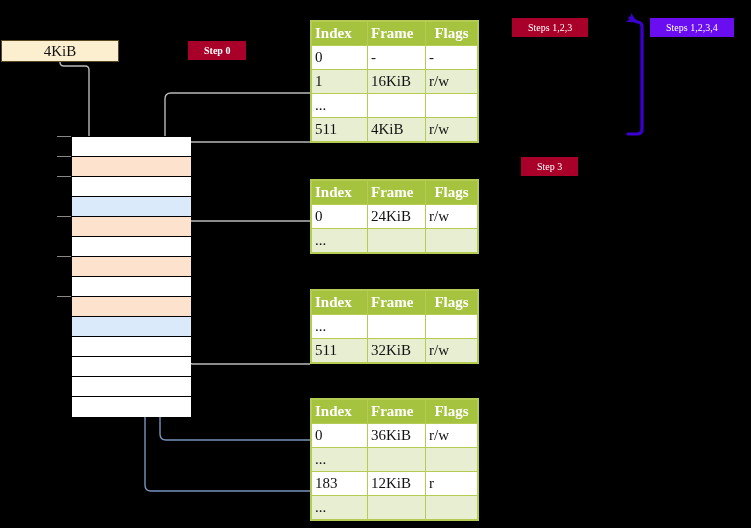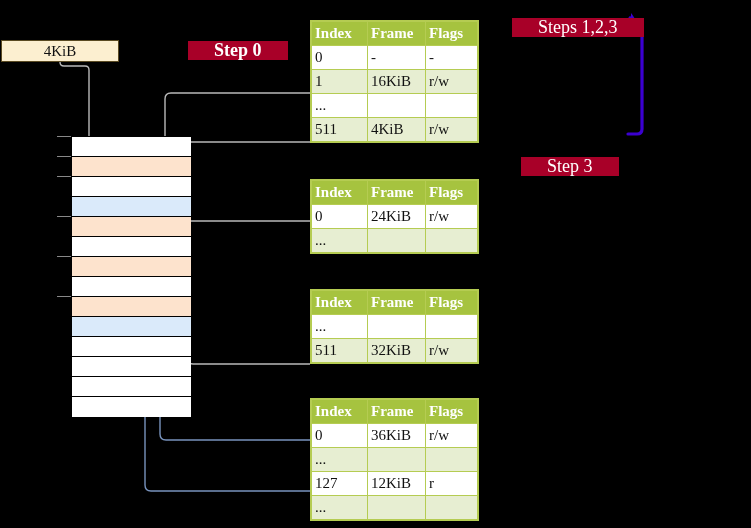--- a/index.html
+++ b/index.html
@@ -12,22 +12,22 @@
   svg.wires{position:absolute;left:0;top:0;width:751px;height:528px;
             pointer-events:none;}
 
   
   .srcbox{position:absolute;left:1px;top:40px;width:118px;height:22px;
           background:#fcefd0;border:1px solid #5a4a22;
           display:flex;align-items:center;justify-content:center;
           font-size:15px;color:#111;box-sizing:border-box;}
 
   
-  .badge{position:absolute;height:19px;line-height:19px;padding:0 26px;
-         font-size:18px;color:#fff;white-space:nowrap;box-sizing:border-box;}
+  .badge{position:absolute;height:19px;line-height:19px;padding:0 16px;
+         font-size:10px;color:#fff;white-space:nowrap;box-sizing:border-box;}
   .badge.crimson{background:#a80028;}
   .badge.violet{background:#6a0df0;}
   #badge-step0{left:188px;top:41px;font-weight:bold;}
   #badge-steps123{left:512px;top:18px;}
   #badge-steps1234{left:650px;top:18px;}
   #badge-step4{left:521px;top:157px;}
 
   
   .memcol{position:absolute;left:71px;top:136px;width:119px;height:279px;
           border:1px solid #000;box-sizing:border-box;background:#fff;}
@@ -45,21 +45,21 @@
   .ptable table{border-collapse:collapse;}
   .ptable td,.ptable th{border:1px solid #b5cc52;padding:2px 3px;
         font-size:15px;color:#111;text-align:left;vertical-align:middle;
         height:24px;box-sizing:border-box;font-weight:normal;}
   .ptable th{background:#a6c33f;color:#ffffff;font-weight:bold;}
   .ptable td.c-index{width:56px;}
   .ptable td.c-frame{width:58px;}
   .ptable td.c-flags{width:52px;}
   .ptable th.c-index{width:56px;}
   .ptable th.c-frame{width:58px;margin-left:29px;}
-  .ptable th.c-flags{width:52px;}
+  .ptable th.c-flags{width:52px;text-align:center;}
   tr.alt td{background:#e7eed2;}
   td.hl{background:#ffff9e;}
 
   #ptable0{left:310px;top:20px;}
   #ptable1{left:310px;top:179px;}
   #ptable2{left:310px;top:289px;}
   #ptable3{left:310px;top:398px;}
 </style>
 </head>
 <body>
@@ -115,20 +115,21 @@
       <path d="M628,134 L637,134 Q642,134 642,129 L642,27 Q642,22 637,22 L630,18" fill="none" stroke="#3b00d0" stroke-width="3.2" stroke-linecap="round" marker-end="url(#ah-violet)"></path>
     </g>
   </svg>
 
   <div class="srcbox" id="srcbox">
     <span>4KiB</span>
   </div>
 
   <div class="badge crimson" id="badge-step0">Step 0</div>
   <div class="badge crimson" id="badge-steps123">Steps 1,2,3</div>
+  <div class="badge violet" id="badge-steps1234">Steps 1,2,3,4</div>
   <div class="badge crimson" id="badge-step4">Step 3</div>
 
   <div class="memcol" id="memcol">
       <div class="memrow mem-white" style="top: 0px;"></div>
       <div class="memrow mem-peach" style="top: 20px;"></div>
       <div class="memrow mem-white" style="top: 40px;"></div>
       <div class="memrow mem-blue" style="top: 60px;"></div>
       <div class="memrow mem-peach" style="top: 80px;"></div>
       <div class="memrow mem-white" style="top: 100px;"></div>
       <div class="memrow mem-peach" style="top: 120px;"></div>
@@ -242,21 +243,21 @@
             <td class="c-index">0</td>
             <td class="c-frame">36KiB</td>
             <td class="c-flags">r/w</td>
           </tr>
           <tr class="alt">
             <td class="c-index">...</td>
             <td class="c-frame"></td>
             <td class="c-flags"></td>
           </tr>
           <tr>
-            <td class="c-index">127</td>
+            <td class="c-index">183</td>
             <td class="c-frame">12KiB</td>
             <td class="c-flags">r</td>
           </tr>
           <tr class="alt">
             <td class="c-index">...</td>
             <td class="c-frame"></td>
             <td class="c-flags"></td>
           </tr>
         </tbody>
       </table>

